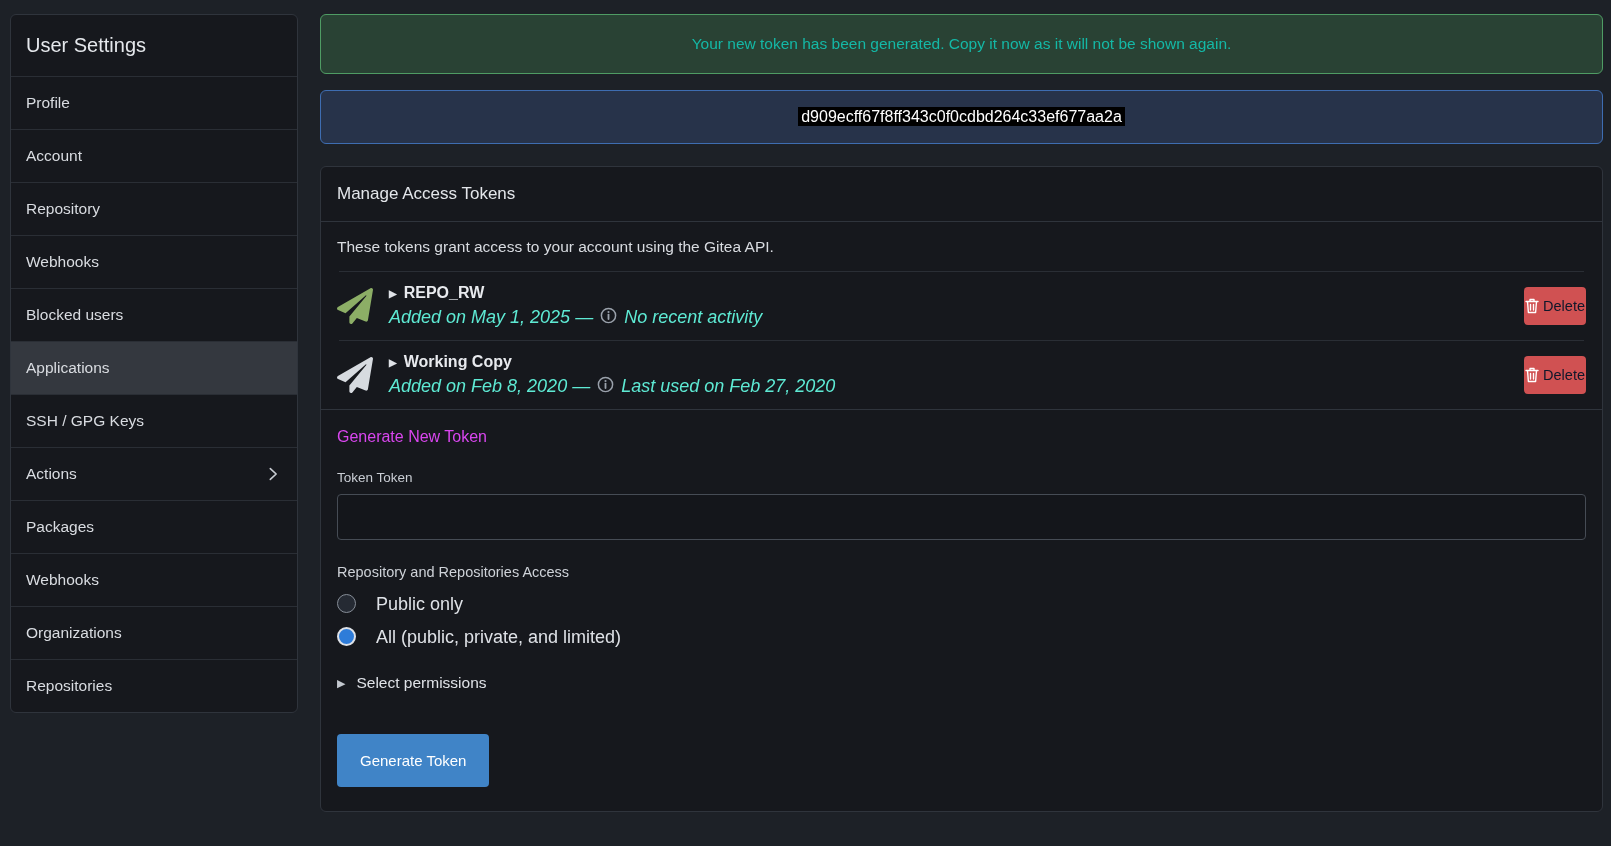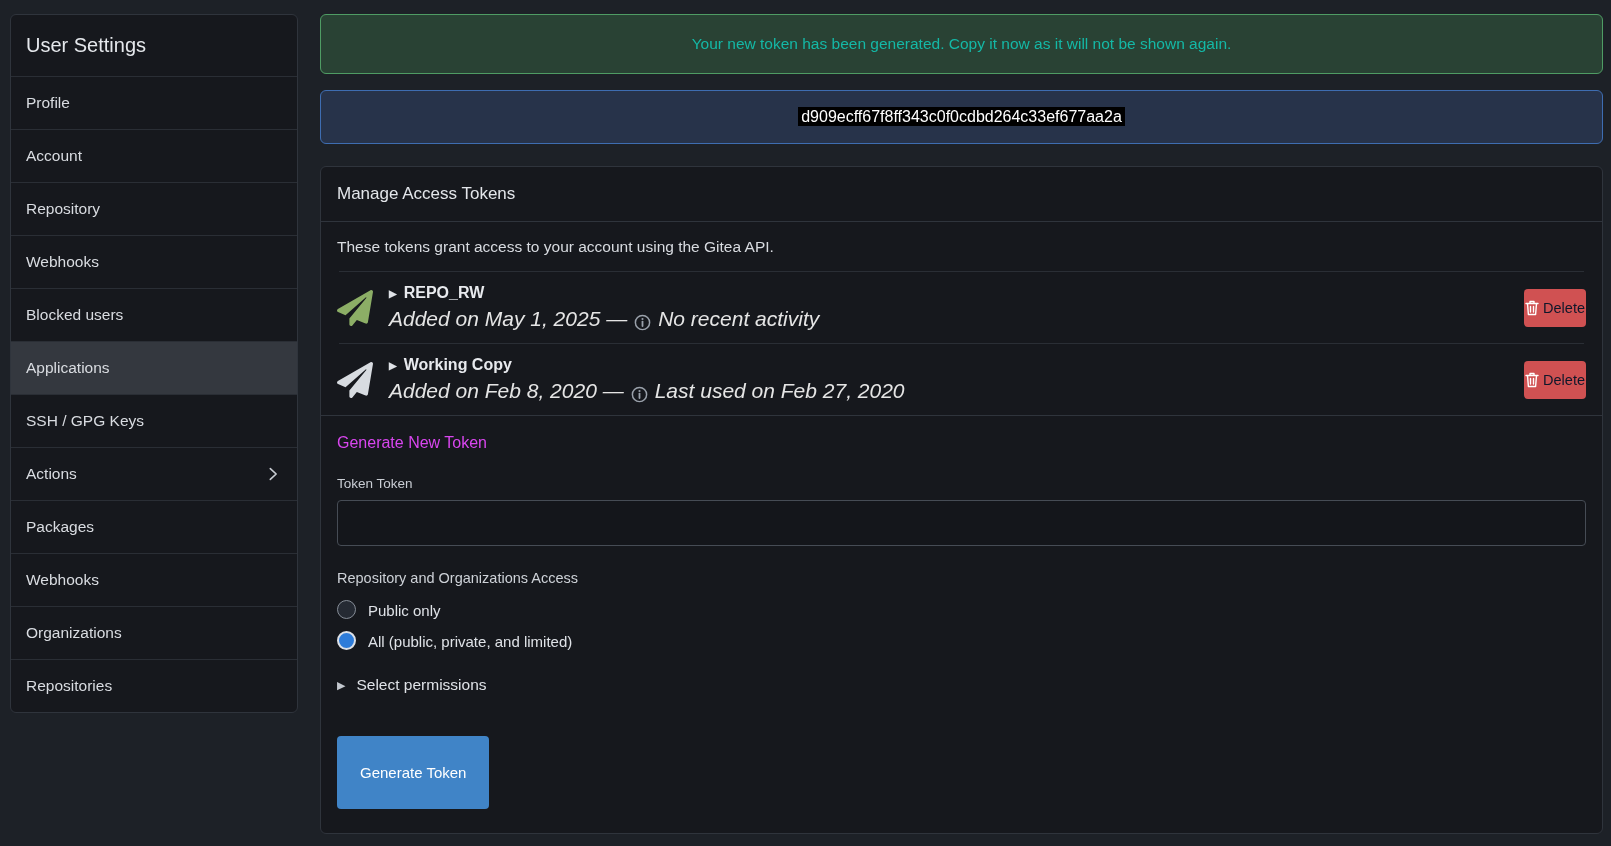--- a/index.html
+++ b/index.html
@@ -95,23 +95,23 @@
   .token-info { flex: 1 1 auto; }
   .token-name {
     font-size: 16px; font-weight: bold; color: #e8eaee;
     display: flex; align-items: center; gap: 7px;
     cursor: pointer;
   }
   .tri { font-size: 10px; color: #dfe2e7; }
   .token-meta {
     margin-top: 5px;
     font-style: italic;
-    font-size: 21px;
-    color: #e5e5e5;
-    display: flex; align-items: flex-end; gap: 7px;
+    font-size: 18px;
+    color: #5eead4;
+    display: flex; align-items: flex-start; gap: 7px;
   }
   .info-icon { width: 17px; height: 17px; color: #9aa1ab; flex: 0 0 17px; }
 
   .delete-btn {
     background: #d05152;
     color: #0f172a;
     border: none;
     border-radius: 4px;
     padding: 11px 1px;
     font-size: 14.5px;
@@ -134,23 +134,23 @@
     border: 1px solid #464c55;
     border-radius: 4px;
     color: #dcdfe4;
     font-size: 15px;
     font-family: inherit;
     padding: 0 12px;
     outline: none;
   }
   .access-label { font-size: 14.5px; color: #ced2d8; margin: 24px 0 14px; }
   .radio-line {
-    display: flex; align-items: flex-end; gap: 12px;
+    display: flex; align-items: flex-start; gap: 20px;
     margin: 12px 0;
-    font-size: 15px; color: #dfe2e7;
+    font-size: 18px; color: #dfe2e7;
     cursor: pointer;
   }
   .radio {
     width: 19px; height: 19px; border-radius: 50%;
     border: 1px solid #868d97;
     background: #252a33;
     flex: 0 0 19px;
   }
   .radio.checked {
     border: 2px solid #dde1e7;
@@ -162,21 +162,21 @@
     font-size: 15.5px; color: #dfe2e7;
     cursor: pointer;
   }
   .select-perms .tri { color: #c3c8cf; font-size: 11px; }
   .generate-btn {
     margin-top: 42px;
     background: #4084c7;
     color: #ffffff;
     border: none;
     border-radius: 4px;
-    padding: 28px 23px;
+    padding: 18px 23px;
     font-size: 15px;
     font-family: inherit;
     cursor: pointer;
   }
 </style>
 </head>
 <body>
 
 <div class="layout">
 
@@ -290,21 +290,21 @@
           <span>Delete</span>
         </button>
       </div>
 
       <div class="generate-section">
         <div class="gen-title">Generate New Token</div>
 
         <div class="field-label">Token Token</div>
         <input class="text-input" type="text" value="" style="">
 
-        <div class="access-label">Repository and Organizations Access</div>
+        <div class="access-label">Repository and Repositories Access</div>
 
         <div class="radio-line">
           <span class="radio"></span>
           <span>Public only</span>
         </div>
         <div class="radio-line">
           <span class="radio checked"></span>
           <span>All (public, private, and limited)</span>
         </div>
 

